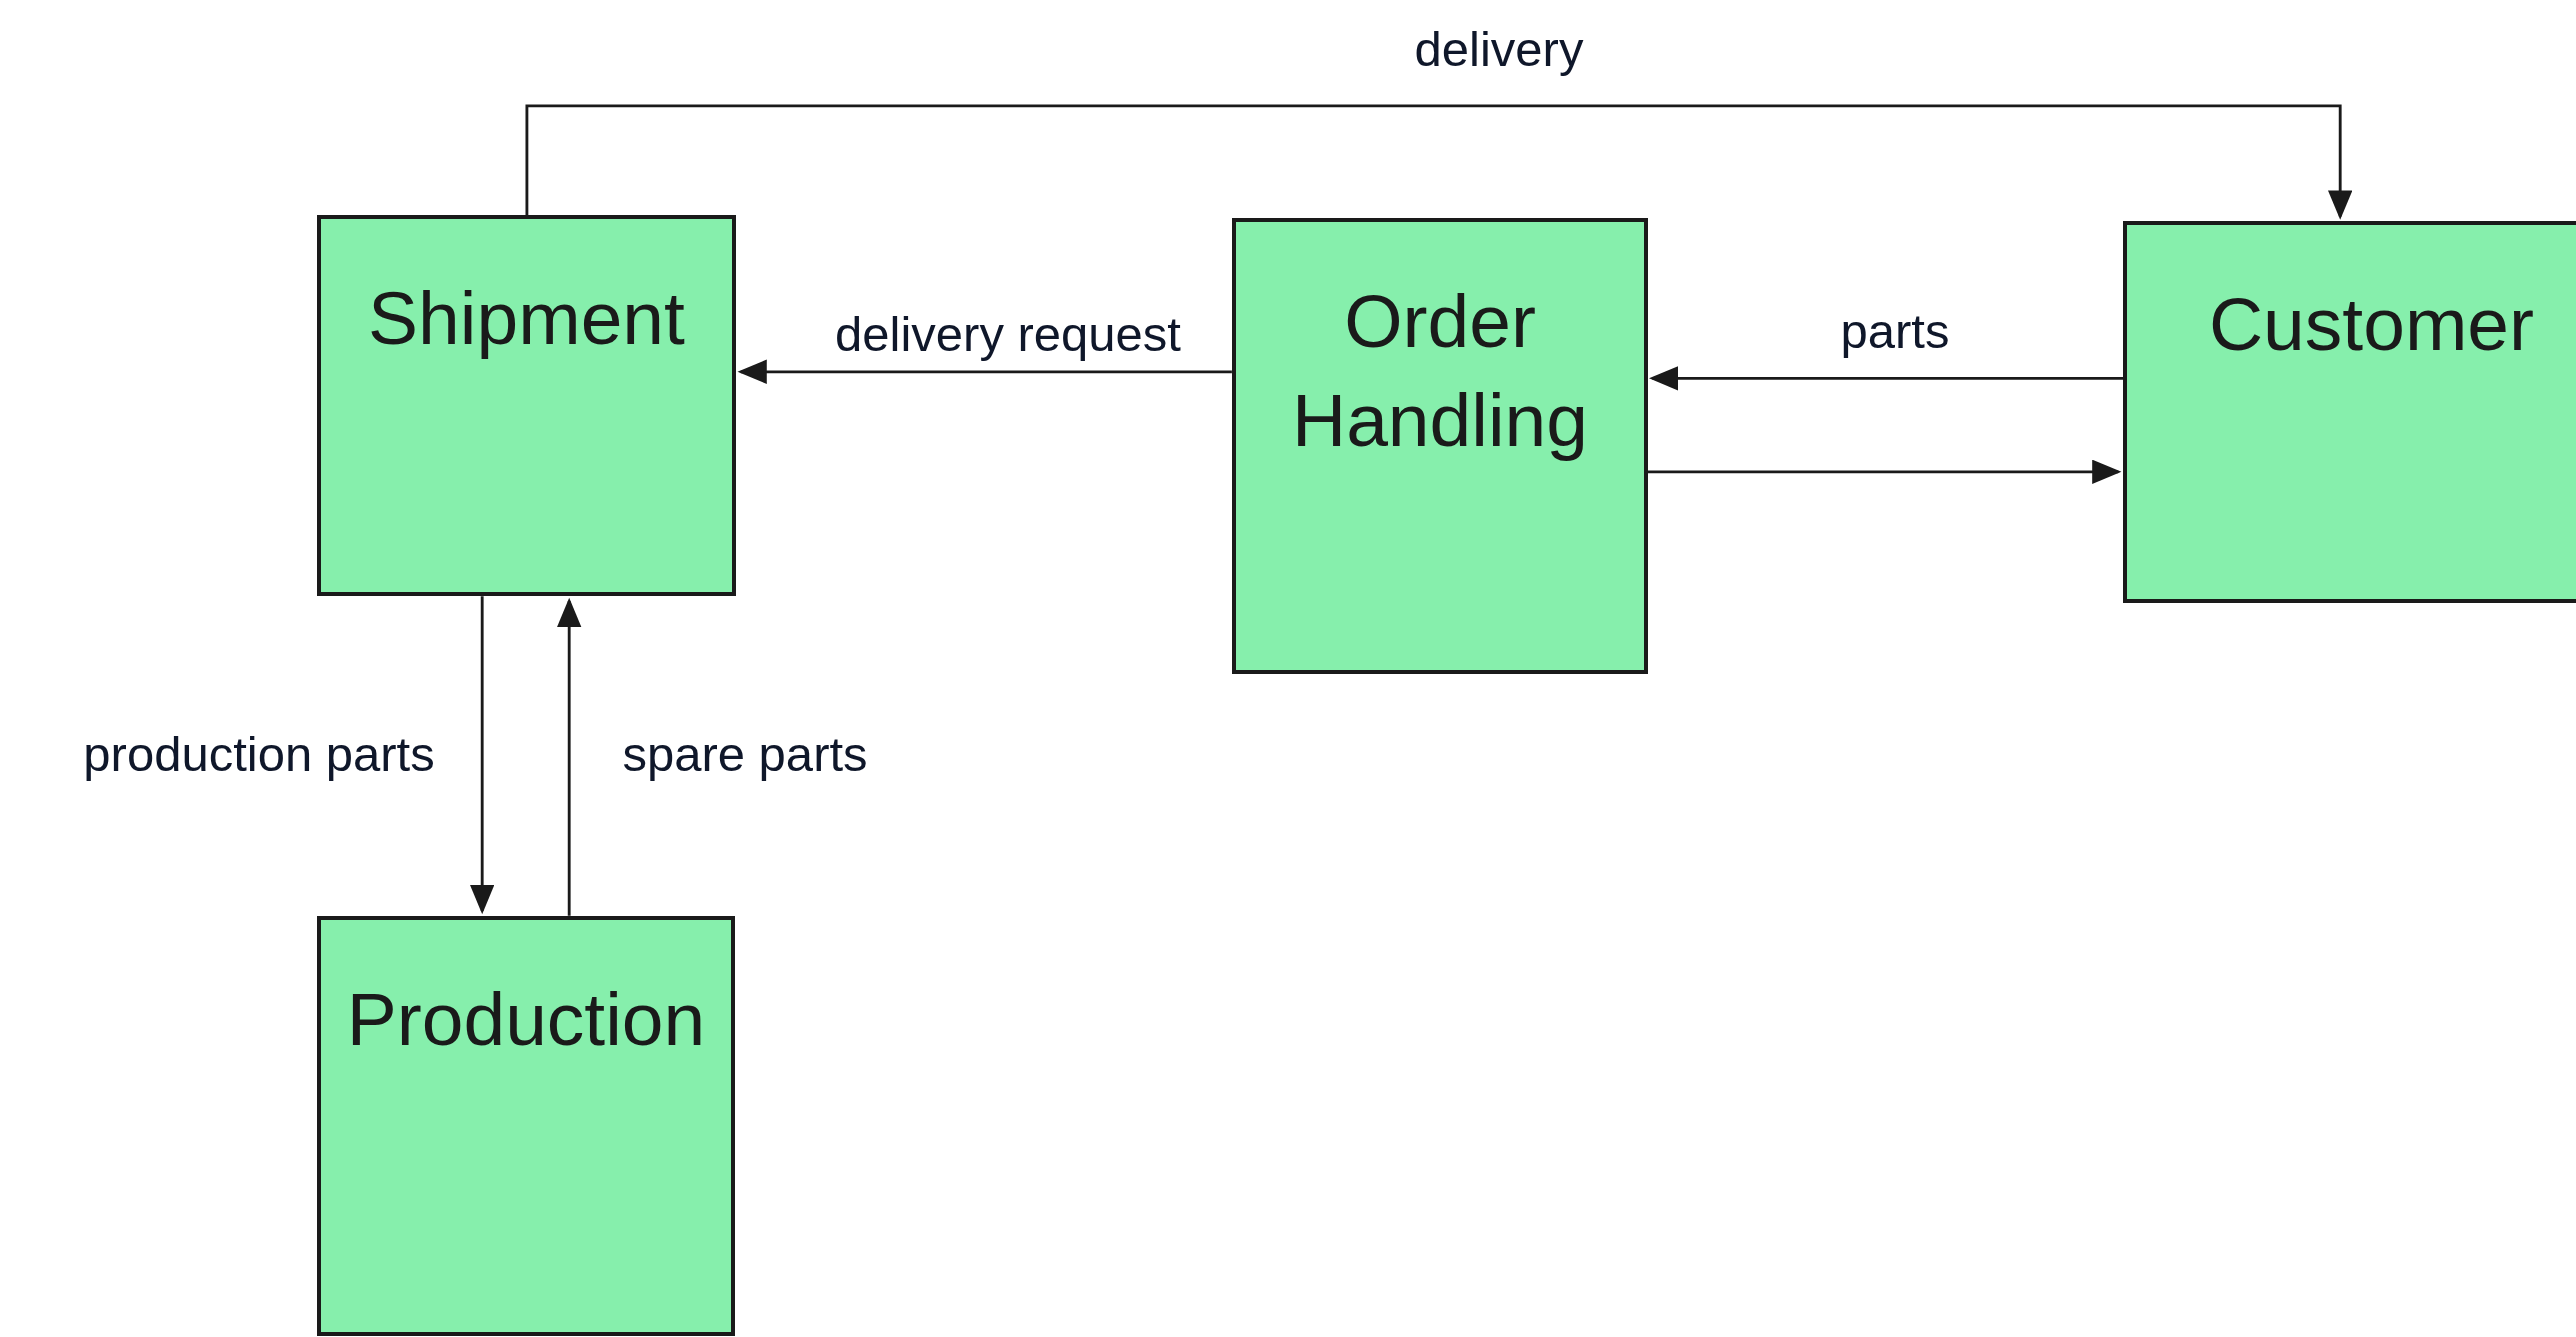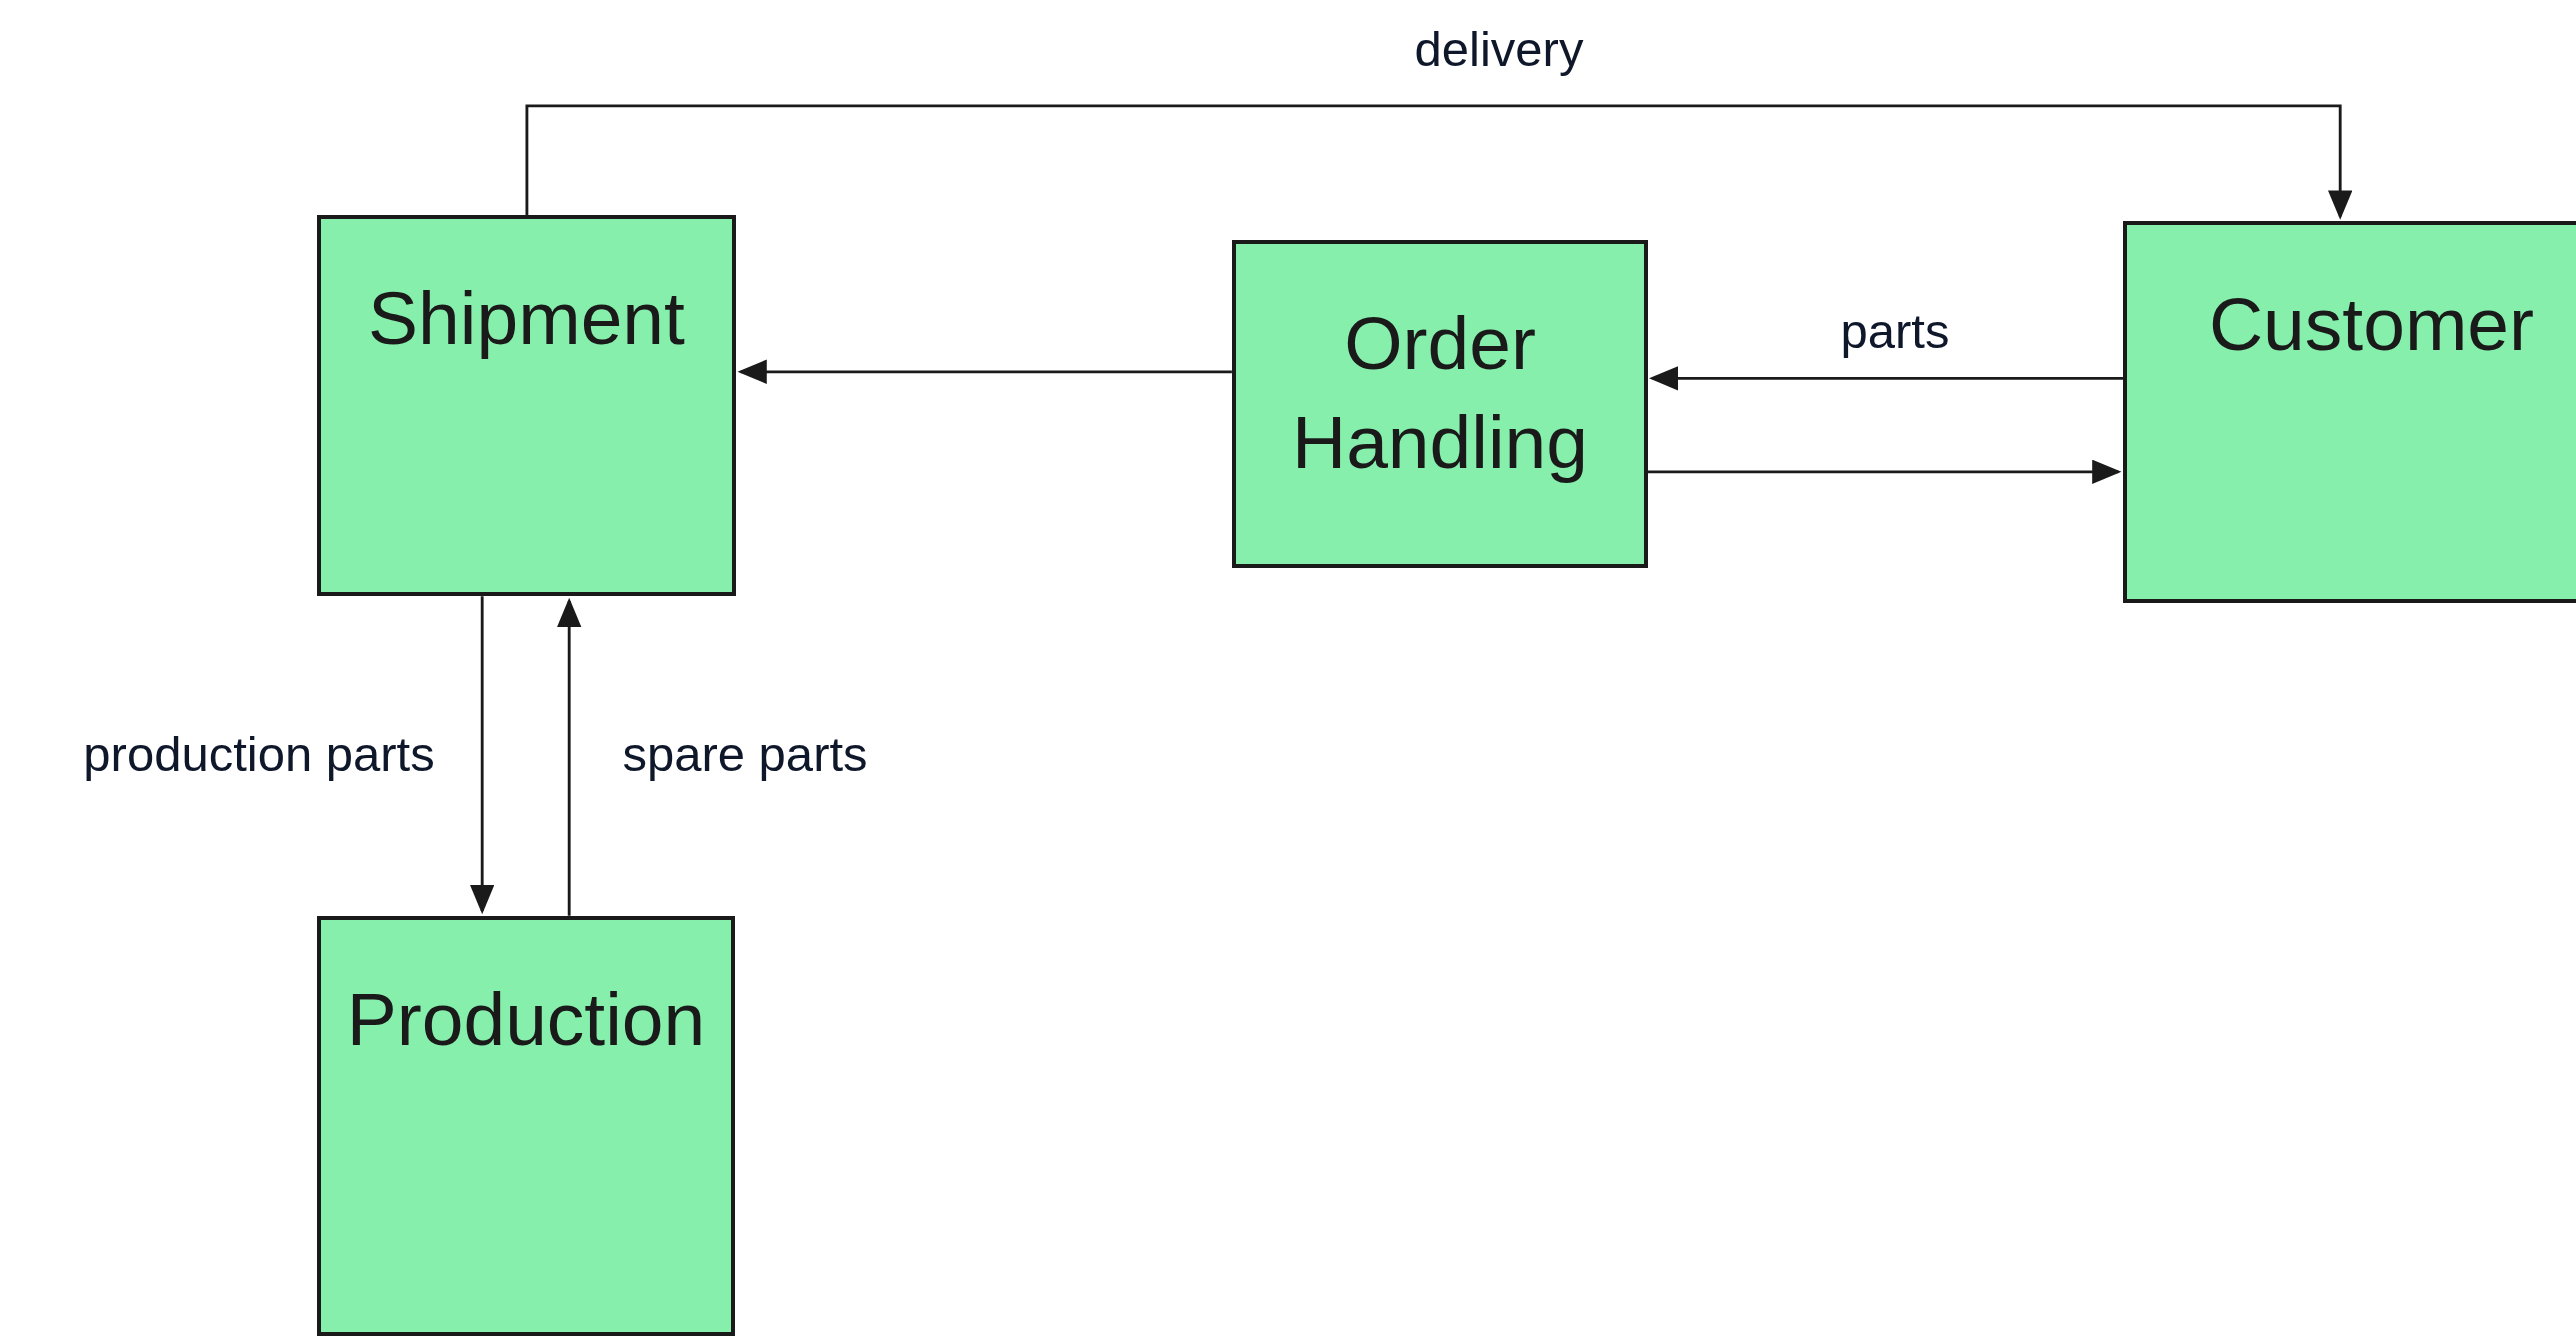--- a/index.html
+++ b/index.html
@@ -33,21 +33,21 @@
     align-items: flex-start;
     text-align: center;
   }
   .node-label {
     padding: 50px 6.5px 0 6.5px;
     font-size: 75px;
     line-height: 1.32;
     color: #1a1a1a;
   }
   .node-shipment   { left: 317px;  top: 215px;  width: 419px; height: 381px; }
-  .node-order-handling { left: 1232px; top: 240px; width: 416px; height: 328px; }
+  .node-order-handling { left: 1232px; top: 218px; width: 416px; height: 456px; }
   .node-customer   { left: 2123px; top: 221px;  width: 497px; height: 382px; }
   .node-production { left: 317px;  top: 916px; width: 418px; height: 420px; }
 
   .edge-label {
     position: absolute;
     transform: translate(-50%, -50%);
     font-size: 49px;
     line-height: 1.1;
     white-space: nowrap;
     color: #0f172a;
@@ -95,20 +95,21 @@
   <div class="node node-customer">
     <div class="node-label">Customer</div>
   </div>
 
   <div class="node node-production">
     <div class="node-label">Production</div>
   </div>
 
   <div class="edge-label label-delivery">delivery</div>
 
+  <div class="edge-label label-delivery-request">delivery request</div>
 
   <div class="edge-label label-order">parts</div>
 
 
   <div class="edge-label label-production-order">production parts</div>
 
   <div class="edge-label label-spare-parts">spare parts</div>
 
 </div>
 

